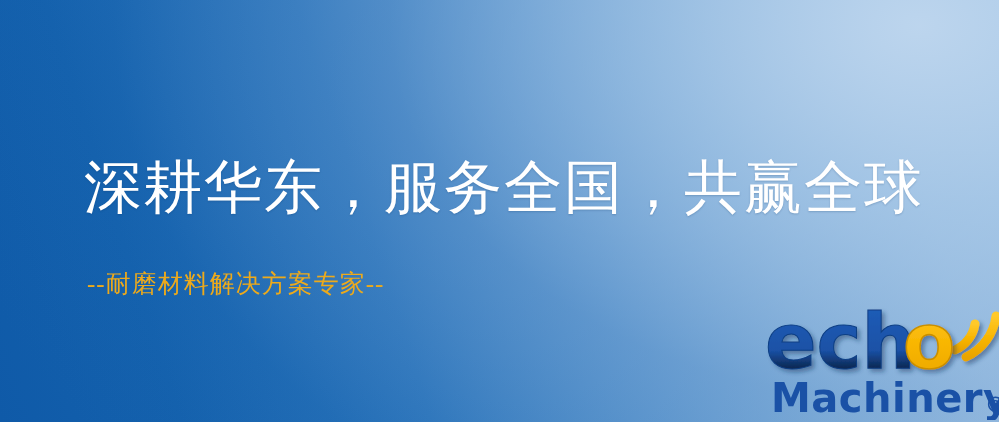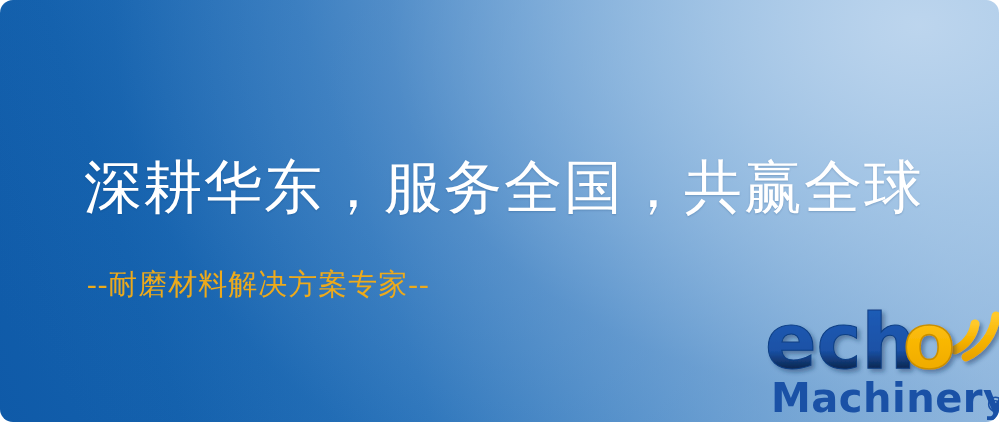--- a/index.html
+++ b/index.html
@@ -23,21 +23,20 @@
                       rgba(0, 0, 0, 0) 88%),
       linear-gradient(72deg,
                       #0f5aa8 0%,
                       #1461ad 16%,
                       #2a74bb 38%,
                       #5793cc 58%,
                       #7fadd8 74%,
                       #9cc0e2 88%,
                       #a8c8e6 100%);
     font-family: "Liberation Sans", sans-serif;
-    border-radius: 13px;
   }
 
   
   .headline {
     position: absolute;
     left: 84px;
     top: 152px;
     font-family: "Liberation Serif", "DejaVu Serif", serif;
     font-size: 58px;
     line-height: 72px;
@@ -46,21 +45,21 @@
     white-space: nowrap;
     text-shadow: 0 1px 2px rgba(10, 50, 95, 0.22);
   }
 
   
   .subhead {
     position: absolute;
     left: 87px;
     top: 268px;
     font-family: "Liberation Serif", "DejaVu Serif", serif;
-    font-size: 29px;
+    font-size: 25px;
     line-height: 32px;
     color: #edaa1b;
     letter-spacing: 1px;
     white-space: nowrap;
   }
 
   
   #logo {
     position: absolute;
     left: 763px;

